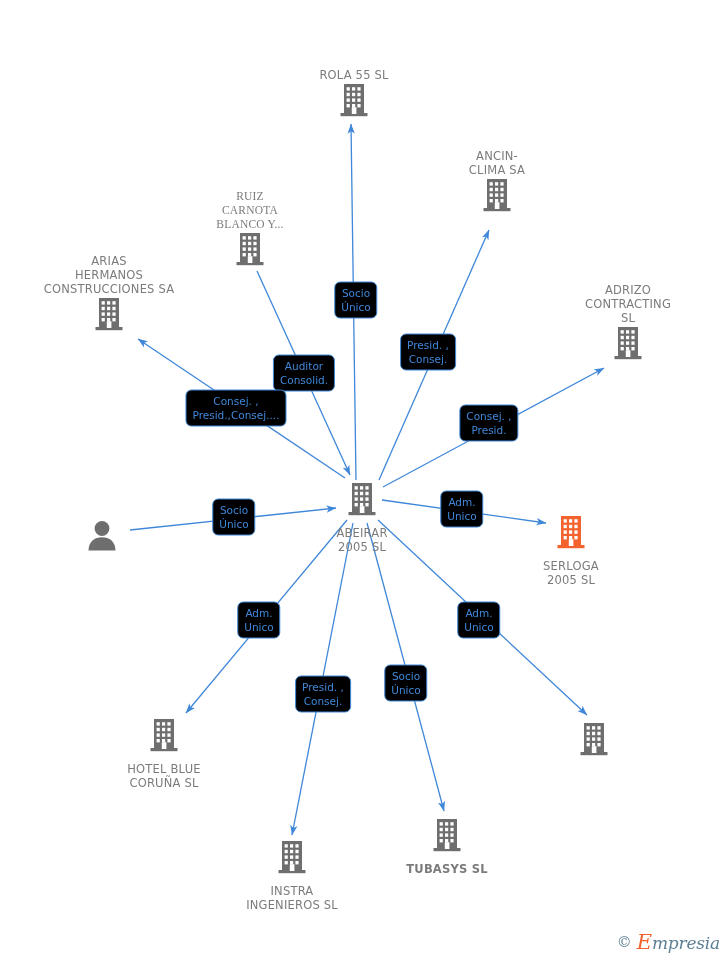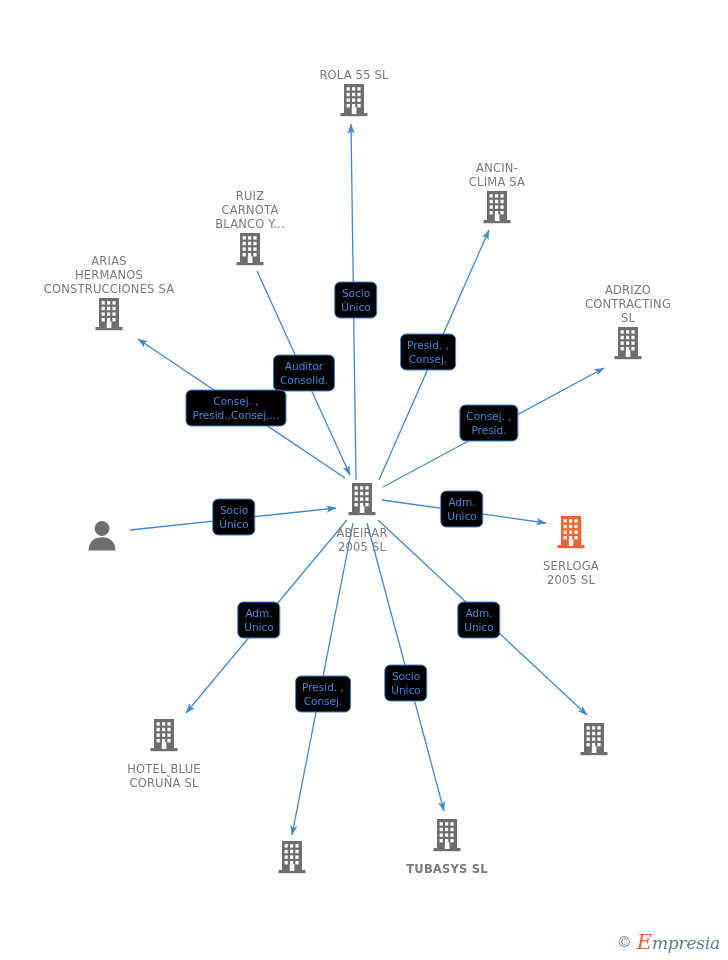--- a/index.html
+++ b/index.html
@@ -130,21 +130,21 @@
             <rect x="18.4" y="8.8" width="3.2" height="3.4" fill="#ffffff"></rect>
             <rect x="7.6" y="14.399999999999999" width="3.2" height="3.4" fill="#ffffff"></rect>
             <rect x="13" y="14.399999999999999" width="3.2" height="3.4" fill="#ffffff"></rect>
             <rect x="18.4" y="14.399999999999999" width="3.2" height="3.4" fill="#ffffff"></rect>
             <rect x="7.6" y="19.999999999999996" width="3.2" height="3.4" fill="#ffffff"></rect>
             <rect x="13" y="19.999999999999996" width="3.2" height="3.4" fill="#ffffff"></rect>
             <rect x="18.4" y="19.999999999999996" width="3.2" height="3.4" fill="#ffffff"></rect>
             <rect x="12.8" y="23.2" width="4.6" height="6.8" fill="#ffffff"></rect>
           </svg></span>
       </div>
-      <div class="node caption-top" style="left: 497px; top: 161px;">
+      <div class="node caption-top" style="left: 497px; top: 149px;">
         <span class="caption" style="color: rgb(123, 123, 123);">ANCIN-
 CLIMA SA</span>
         <span class="glyph"><svg width="30" height="34" viewBox="0 0 30 34">
             <rect x="5" y="0" width="20" height="30" fill="#6e6e6e"></rect>
             <rect x="1.5" y="29" width="27" height="3.2" fill="#6e6e6e"></rect>
             <rect x="7.6" y="3.2" width="3.2" height="3.4" fill="#ffffff"></rect>
             <rect x="13" y="3.2" width="3.2" height="3.4" fill="#ffffff"></rect>
             <rect x="18.4" y="3.2" width="3.2" height="3.4" fill="#ffffff"></rect>
             <rect x="7.6" y="8.8" width="3.2" height="3.4" fill="#ffffff"></rect>
             <rect x="13" y="8.8" width="3.2" height="3.4" fill="#ffffff"></rect>
@@ -152,21 +152,21 @@
             <rect x="7.6" y="14.399999999999999" width="3.2" height="3.4" fill="#ffffff"></rect>
             <rect x="13" y="14.399999999999999" width="3.2" height="3.4" fill="#ffffff"></rect>
             <rect x="18.4" y="14.399999999999999" width="3.2" height="3.4" fill="#ffffff"></rect>
             <rect x="7.6" y="19.999999999999996" width="3.2" height="3.4" fill="#ffffff"></rect>
             <rect x="13" y="19.999999999999996" width="3.2" height="3.4" fill="#ffffff"></rect>
             <rect x="18.4" y="19.999999999999996" width="3.2" height="3.4" fill="#ffffff"></rect>
             <rect x="12.8" y="23.2" width="4.6" height="6.8" fill="#ffffff"></rect>
           </svg></span>
       </div>
       <div class="node caption-top" style="left: 250px; top: 189px;">
-        <span class="caption" style="color: rgb(123, 123, 123);">RUIZ
+        <span class="caption" style="color: rgb(123, 123, 123); font-family: Liberation Serif, serif;">RUIZ
 CARNOTA
 BLANCO Y...</span>
         <span class="glyph"><svg width="30" height="34" viewBox="0 0 30 34">
             <rect x="5" y="0" width="20" height="30" fill="#6e6e6e"></rect>
             <rect x="1.5" y="29" width="27" height="3.2" fill="#6e6e6e"></rect>
             <rect x="7.6" y="3.2" width="3.2" height="3.4" fill="#ffffff"></rect>
             <rect x="13" y="3.2" width="3.2" height="3.4" fill="#ffffff"></rect>
             <rect x="18.4" y="3.2" width="3.2" height="3.4" fill="#ffffff"></rect>
             <rect x="7.6" y="8.8" width="3.2" height="3.4" fill="#ffffff"></rect>
             <rect x="13" y="8.8" width="3.2" height="3.4" fill="#ffffff"></rect>
@@ -343,20 +343,22 @@
             <rect x="13" y="8.8" width="3.2" height="3.4" fill="#ffffff"></rect>
             <rect x="18.4" y="8.8" width="3.2" height="3.4" fill="#ffffff"></rect>
             <rect x="7.6" y="14.399999999999999" width="3.2" height="3.4" fill="#ffffff"></rect>
             <rect x="13" y="14.399999999999999" width="3.2" height="3.4" fill="#ffffff"></rect>
             <rect x="18.4" y="14.399999999999999" width="3.2" height="3.4" fill="#ffffff"></rect>
             <rect x="7.6" y="19.999999999999996" width="3.2" height="3.4" fill="#ffffff"></rect>
             <rect x="13" y="19.999999999999996" width="3.2" height="3.4" fill="#ffffff"></rect>
             <rect x="18.4" y="19.999999999999996" width="3.2" height="3.4" fill="#ffffff"></rect>
             <rect x="12.8" y="23.2" width="4.6" height="6.8" fill="#ffffff"></rect>
           </svg></span>
+        <span class="caption" style="color: rgb(123, 123, 123);">INSTRA
+INGENIEROS SL</span>
       </div>
     </div>
   <div id="label-layer">
       <div class="edge-label" style="left: 356px; top: 300px; border-color: rgb(63, 135, 216); color: rgb(63, 135, 216);">Socio
 Único</div>
       <div class="edge-label" style="left: 428px; top: 352px; border-color: rgb(63, 135, 216); color: rgb(63, 135, 216);">Presid. ,
 Consej.</div>
       <div class="edge-label" style="left: 304px; top: 373px; border-color: rgb(63, 135, 216); color: rgb(63, 135, 216);">Auditor
 Consolid.</div>
       <div class="edge-label" style="left: 236px; top: 408px; border-color: rgb(63, 135, 216); color: rgb(63, 135, 216);">Consej. ,

